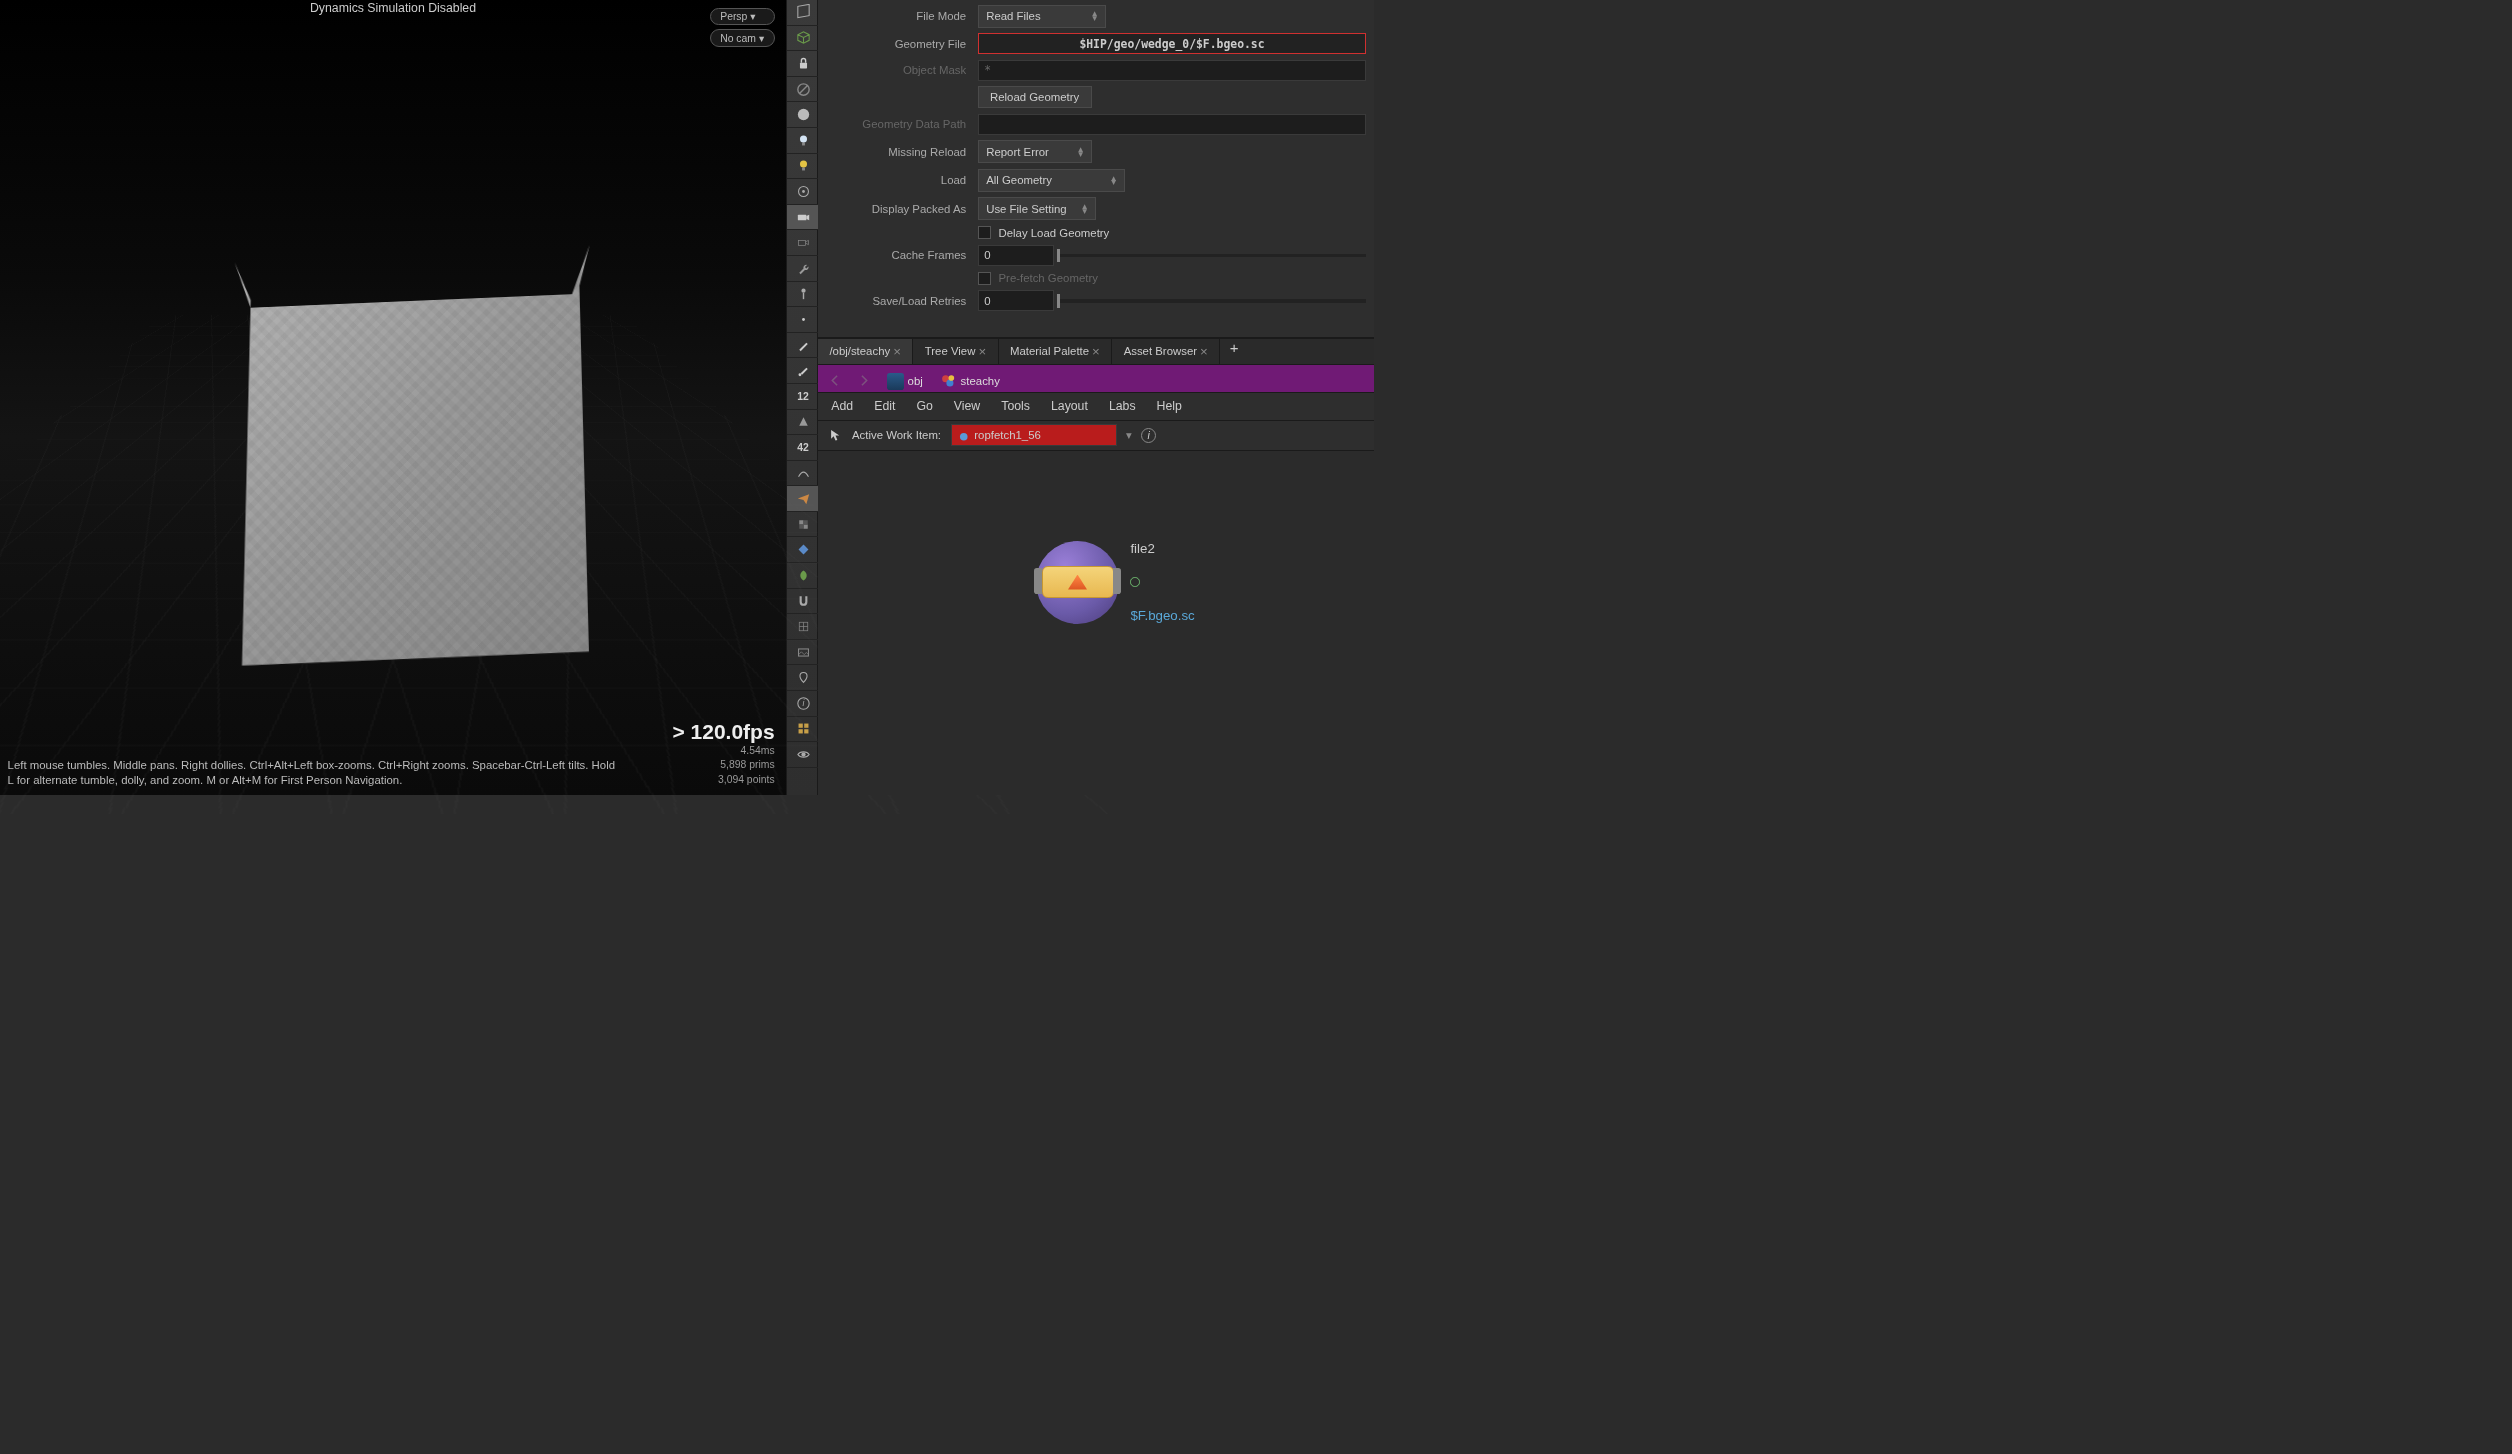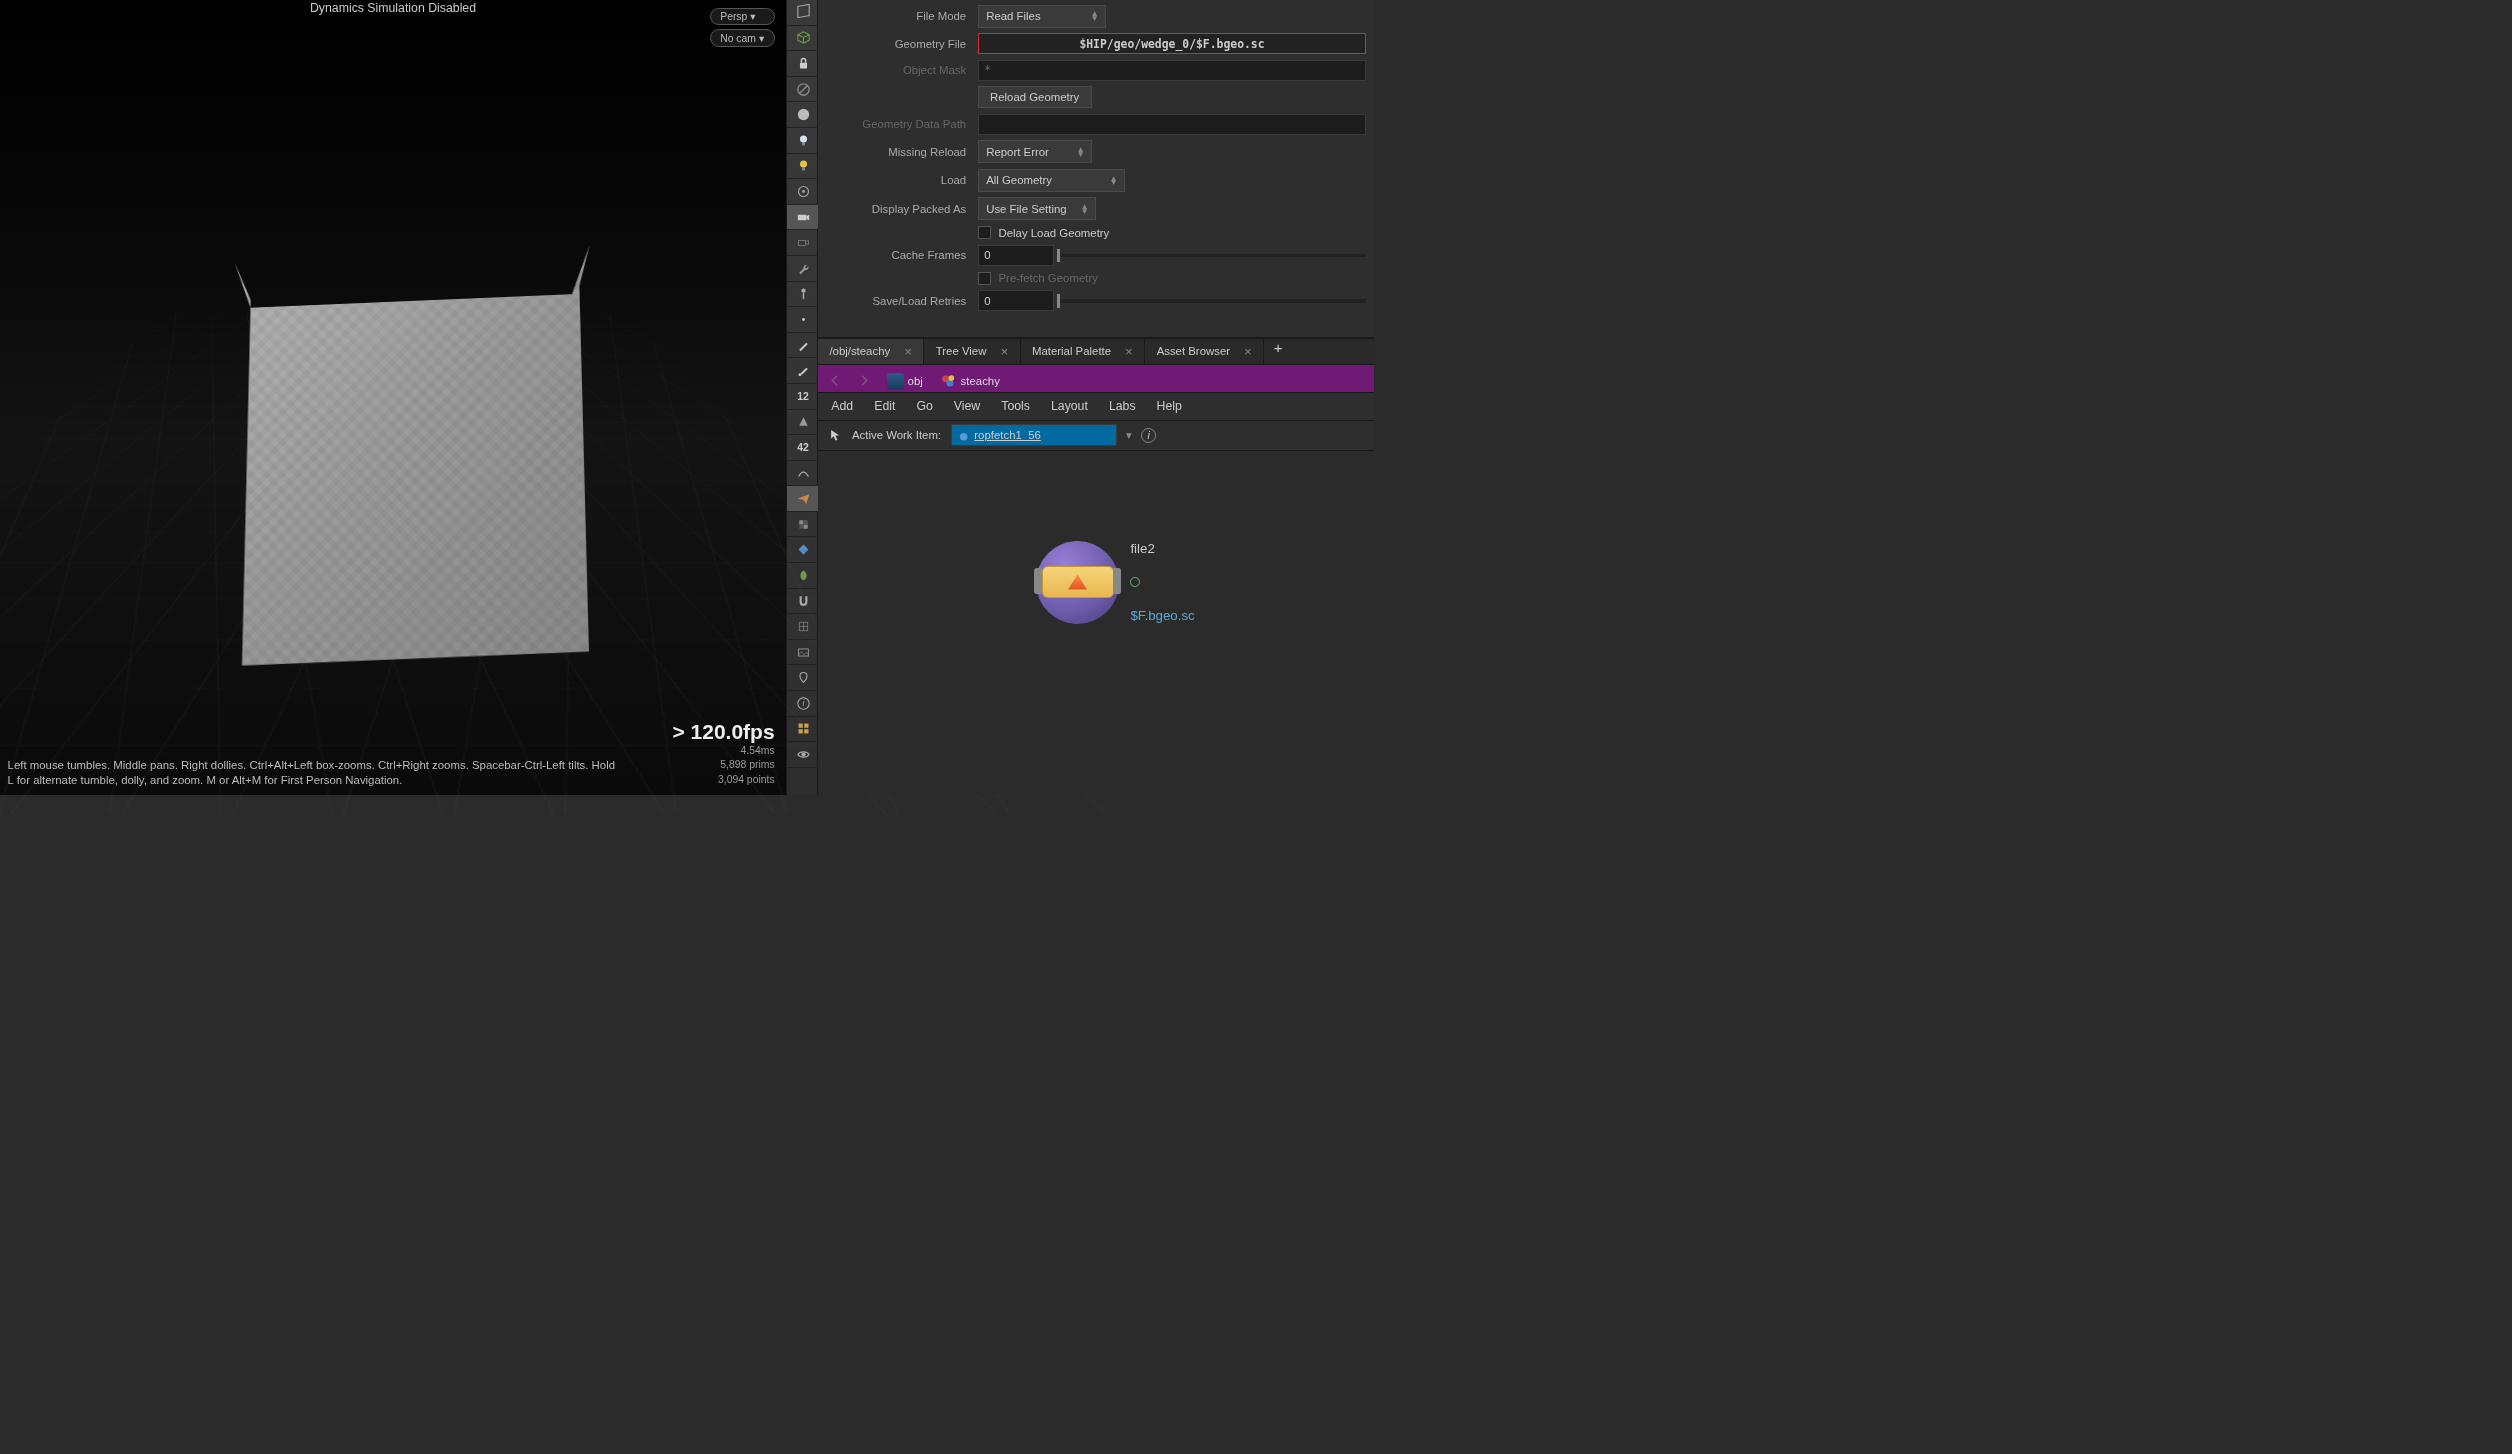--- a/index.html
+++ b/index.html
@@ -71,39 +71,39 @@
 .param-btn { background: #3a3a3a; border: 0.9px solid #4a4a4a; padding: 3.8px 11.4px; font-size: 11.4px; color: #ccc; cursor: pointer; }
 .param-checkbox { display: flex; align-items: center; gap: 7.6px; }
 .checkbox { width: 13.3px; height: 13.3px; background: #1d1d1d; border: 0.9px solid #555; }
 .param-slider { flex: 1; display: flex; align-items: center; gap: 0; }
 .slider-input { width: 76px; background: #1d1d1d; border: 0.9px solid #3a3a3a; color: #ccc; padding: 2.8px 5.7px; font-size: 11.4px; height: 21px; }
 .slider-track { flex: 1; height: 3.8px; background: #222; margin-left: 3.8px; position: relative; }
 .slider-handle { position: absolute; left: 0; top: -4.7px; width: 2.8px; height: 13.3px; background: #888; }
 
 
 .net-tabs { display: flex; background: #2a2a2a; border-top: 0.9px solid #1a1a1a; border-bottom: 0.9px solid #1a1a1a; height: 26.5px; }
-.net-tab { display: flex; align-items: center; gap: 14px; padding: 0 11.4px; font-size: 11.4px; color: #ccc; border-right: 0.9px solid #1a1a1a; cursor: pointer; }
+.net-tab { display: flex; align-items: center; gap: 3px; padding: 0 11.4px; font-size: 11.4px; color: #ccc; border-right: 0.9px solid #1a1a1a; cursor: pointer; }
 .net-tab.active { background: #383838; }
 .tab-close { color: #888; font-size: 13.3px; cursor: pointer; }
 .tab-plus { padding: 0 9.5px; font-size: 15px; color: #ccc; cursor: pointer; }
 
 
 .path-bar { display: flex; align-items: flex-end; background: #701a75; height: 28px; padding: 0 5.7px; gap: 5.7px; border-bottom: 0.9px solid #1a1a1a; }
 .nav-btn { width: 23px; height: 23px; display: flex; align-items: center; justify-content: center; cursor: pointer; opacity: 0.5; }
 .path-chip { display: flex; align-items: center; gap: 3.8px; padding: 1.9px 5.7px; font-size: 11.4px; color: #ddd; cursor: pointer; }
 .path-icon { width: 17px; height: 17px; background: #555; border-radius: 2.8px; }
 .path-icon.blue { background: linear-gradient(#2a5a8a, #1a3a5a); }
 
 
 .menu-bar { display: flex; background: #2e2e2e; height: 28px; align-items: center; padding: 0 13.3px; gap: 21px; font-size: 12.3px; border-bottom: 0.9px solid #1a1a1a; }
 .menu-item { color: #ccc; cursor: pointer; }
 
 
 .work-bar { display: flex; align-items: center; background: #2e2e2e; height: 30px; padding: 0 9.5px; gap: 9.5px; font-size: 11.4px; border-bottom: 0.9px solid #1a1a1a; }
-.work-select { background: #0369a1; border: 0.9px solid #3a3a3a; padding: 3.8px 7.6px; min-width: 166px; display: flex; align-items: flex-end; gap: 5.7px; text-decoration: underline; }
+.work-select { background: #b91c1c; border: 0.9px solid #3a3a3a; padding: 3.8px 7.6px; min-width: 166px; display: flex; align-items: flex-end; gap: 5.7px; }
 .info-icon { width: 15px; height: 15px; border: 0.9px solid #888; border-radius: 50%; display: flex; align-items: center; justify-content: center; font-size: 10.4px; font-style: italic; }
 
 
 .network { flex: 1; background: #2b2b2b; position: relative; }
 .node { position: absolute; left: 218px; top: 90px; display: flex; align-items: center; gap: 11.4px; }
 .node-circle { width: 83px; height: 83px; border-radius: 50%; background: radial-gradient(circle at 35% 30%, #9a7fd8, #6a5aa8 60%, #4a3a78); display: flex; align-items: center; justify-content: center; position: relative; }
 .node-body { width: 72px; height: 32px; background: linear-gradient(#f4d47a, #e8b850); border: 1.9px solid #c89830; border-radius: 5.7px; display: flex; align-items: center; justify-content: center; position: relative; }
 .node-body::before, .node-body::after { content: ''; position: absolute; width: 7.6px; height: 26.5px; background: #888; top: 0.9px; }
 .node-body::before { left: -8.5px; border-radius: 2.8px 0 0 2.8px; }
 .node-body::after { right: -8.5px; border-radius: 0 2.8px 2.8px 0; }

